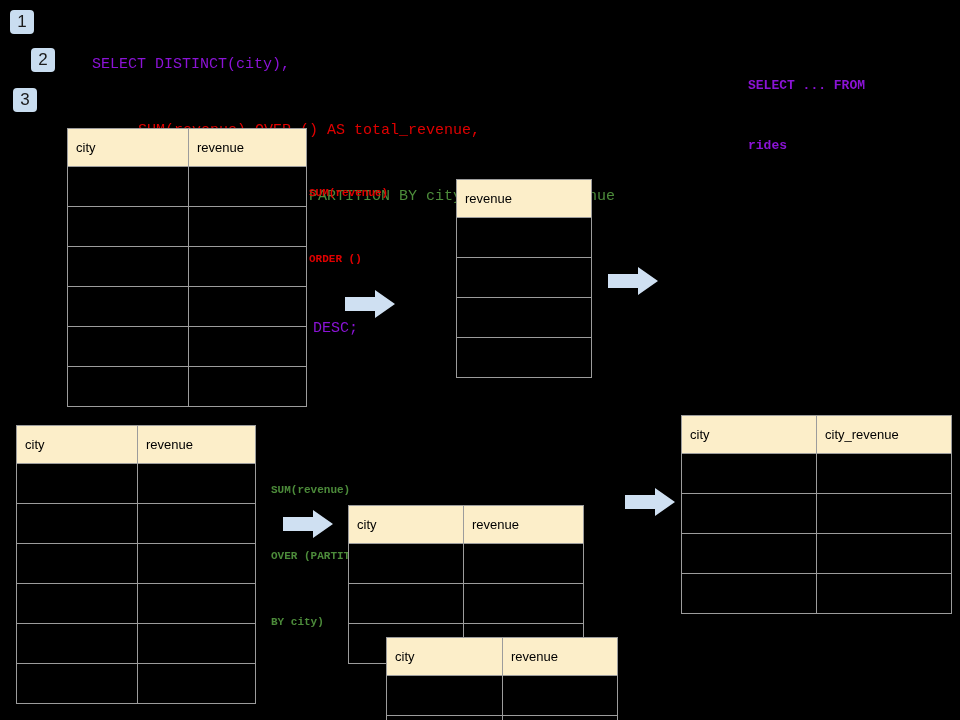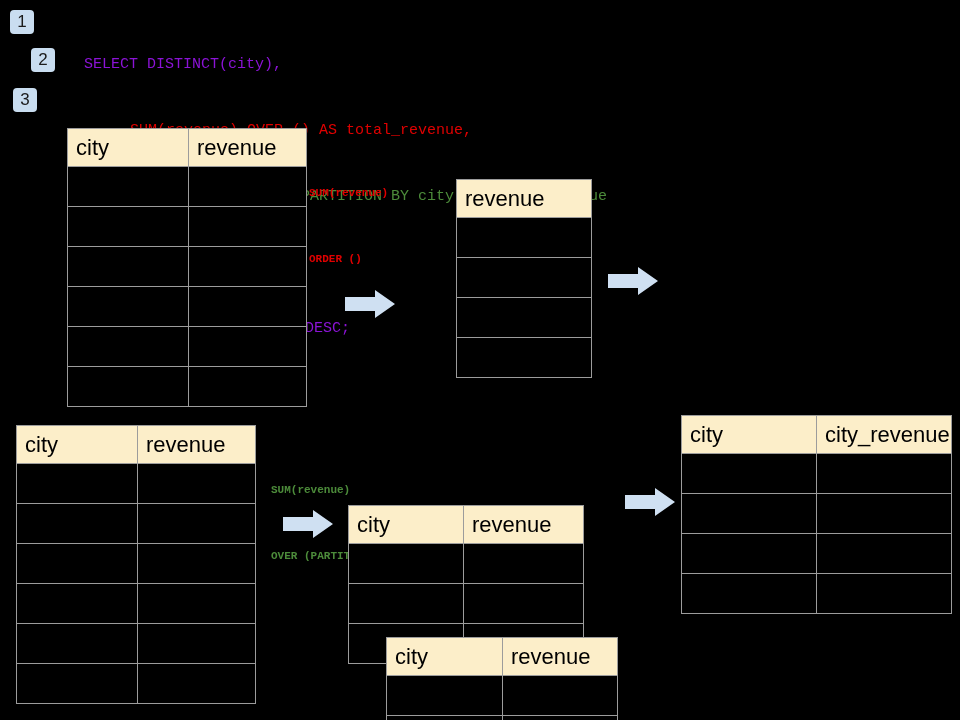--- a/index.html
+++ b/index.html
@@ -66,21 +66,21 @@
   }
   .tbl th, .tbl td {
     border: 1px solid #9c9c9c;
     padding: 0;
     margin: 0;
   }
   .tbl th {
     background: #fceec9;
     color: #000000;
     font-family: "Liberation Sans", sans-serif;
-    font-size: 22px;
+    font-size: 13px;
     font-weight: normal;
     text-align: left;
     padding-left: 8px;
     height: 38px;
     box-sizing: border-box;
   }
   .tbl td {
     background: #000000;
     height: 40px;
     box-sizing: border-box;
@@ -93,37 +93,42 @@
 </style>
 </head>
 <body>
 
 <div class="canvas">
 
   <div class="badge" style="left:10px; top:10px;">1</div>
   <div class="badge" style="left:31px; top:48px;">2</div>
   <div class="badge" style="left:13px; top:88px;">3</div>
 
-  <div class="code" style="left:84px; top:10px;">
+  <div class="code" style="left:92px; top:10px;">
     <div class="code-line" style="color:#8b13d6;">SELECT DISTINCT(city),</div>
     <div class="code-line" style="color:#e00000; padding-left:46px;">SUM(revenue) OVER () AS total_revenue,</div>
     <div class="code-line" style="color:#4c8b3a; padding-left:46px;">SUM(revenue) OVER (PARTITION BY city) as city_revenue</div>
     <div class="code-line" style="color:#8b13d6; padding-left:23px;">FROM rides</div>
     <div class="code-line" style="color:#8b13d6; padding-left:23px;">ORDER by city_revenue DESC;</div>
   </div>
 
+  <div class="callout" style="left:748px; top:36px; color:#8b13d6; font-size:13px; line-height:20px;">
+    <div>SELECT ... FROM</div>
+    <div>rides</div>
+  </div>
 
   <div class="callout" style="left:309px; top:138px; color:#e00000;">
     <div>SUM(revenue)</div>
     <div>ORDER ()</div>
   </div>
 
   <div class="callout" style="left:271px; top:435px; color:#4c8b3a;">
     <div>SUM(revenue)</div>
     <div>OVER (PARTITION</div>
+    <div>BY city)</div>
   </div>
 
   <table class="tbl" style="left:67px; top:128px; width:239px;">
     <colgroup>
         <col style="width:121px">
         <col style="width:118px">
       </colgroup>
     <thead>
       <tr>
         <th>city</th>

